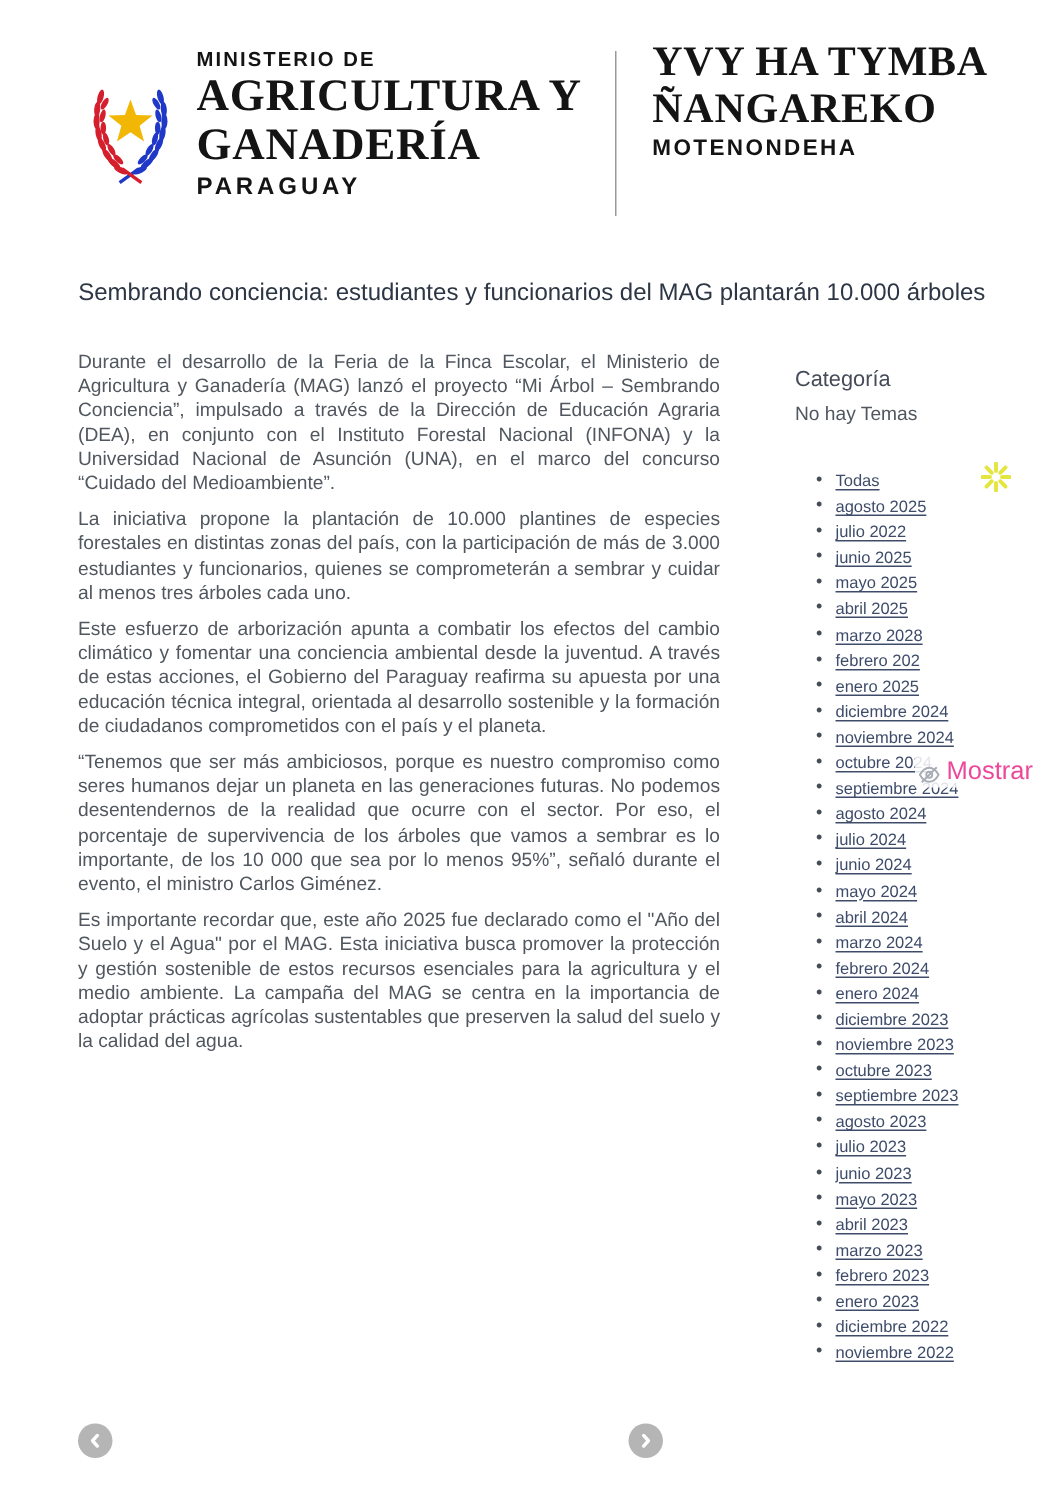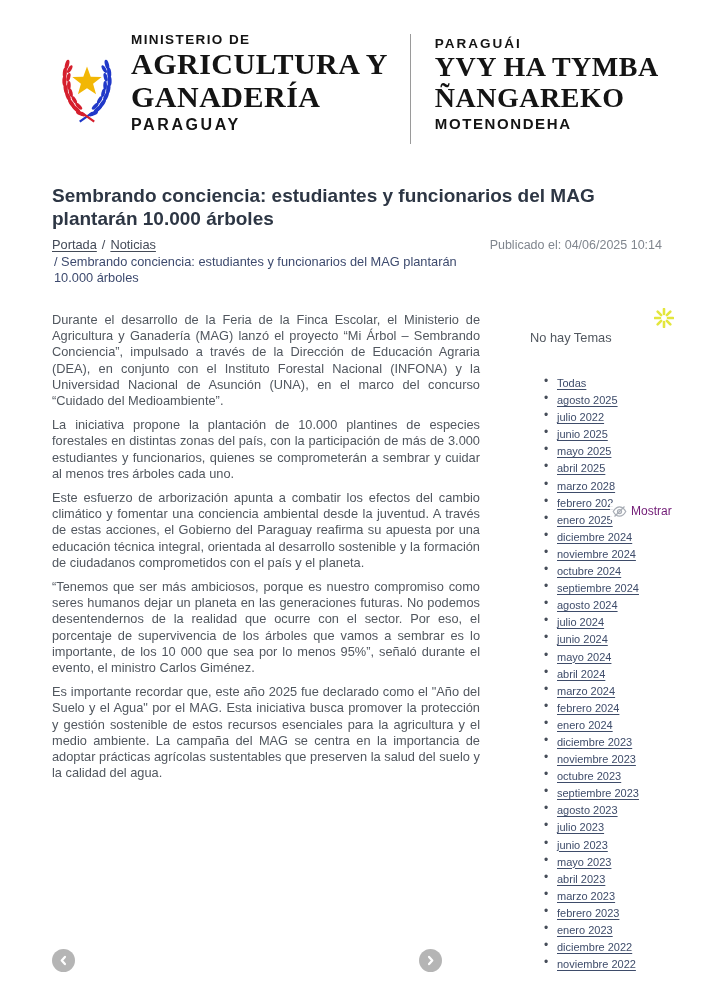--- a/index.html
+++ b/index.html
@@ -15,21 +15,21 @@
   .m-small-top { font-size:13.5px; font-weight:700; letter-spacing:1.4px; margin-top:6px; }
   .m-large { font-family:"Liberation Serif", serif; font-weight:700; font-size:30px; line-height:33px; letter-spacing:0.5px; }
   .m-small-bottom { font-size:16px; font-weight:700; letter-spacing:2.6px; margin-top:3px; }
   .header-divider { width:1px; background:#9a9a9a; height:110px; margin:8px 24px 0 22px; flex:0 0 auto; }
   .guarani-text { color:#141414; }
   .g-small-top { font-size:13.5px; font-weight:700; letter-spacing:2px; margin-top:10px; }
   .g-large { font-family:"Liberation Serif", serif; font-weight:700; font-size:28px; line-height:31px; letter-spacing:0.5px; }
   .g-small-bottom { font-size:15px; font-weight:700; letter-spacing:1.6px; margin-top:2px; }
 
   
-  .article-title { margin:40px 45px 0 52px; max-width:605px; font-size:19px; line-height:23px; font-weight:700; color:#2d3644; }
+  .article-title { margin:40px 45px 0 52px; max-width:605px; font-size:16px; line-height:23px; font-weight:400; color:#2d3644;text-align:center; }
   .meta-row { position:relative; margin:7px 45px 0 52px; min-height:48px; }
   .breadcrumb { max-width:430px; font-size:12.8px; line-height:16px; color:#434a57; }
   .crumb-link { color:#434a57; text-decoration:underline; text-underline-offset:2px; cursor:pointer; }
   .crumb-sep { margin:0 5px; color:#434a57; }
   .crumb-current { color:#3d4a6e; margin-top:1px; padding-left:2px; }
   .published { position:absolute; top:1px; right:0; font-size:12.5px; color:#80868e; white-space:nowrap; }
 
   
   .columns { display:flex; margin:26px 0 0 52px; align-items:flex-start; }
   .article-body { width:428px; flex:0 0 auto; }
@@ -43,21 +43,21 @@
   .sidebar { width:170px; margin-left:50px; padding-top:12px; position:relative; }
   .side-heading { font-size:14.5px; font-weight:400; color:#454c58; margin:0; line-height:17px; }
   .cat-empty { font-size:12.8px; color:#51575f; margin:6px 0 28px; line-height:16px; }
   .arch-list { list-style:none; margin:10px 0 0; padding:0 0 0 14px; }
   .arch-list li { position:relative; padding-left:13px; line-height:15.1px; }
   .arch-list li::before { content:"•"; position:absolute; left:0; top:0; color:#454c58; font-size:12px; }
   .arch-link { font-size:11px; color:#3e4c6a; text-decoration:underline; text-underline-offset:2px; cursor:pointer; }
 
   
   .asterisk-widget { position:absolute; left:654px; top:308px; width:20px; height:20px; cursor:pointer; }
-  .mostrar-overlay { position:absolute; left:610px; top:503px; display:flex; align-items:flex-start; gap:4px; color:#701a75; font-size:12px; cursor:pointer; background:rgba(255,255,255,0.85); padding:1px 2px; }
+  .mostrar-overlay { position:absolute; left:610px; top:503px; display:flex; align-items:flex-end; gap:4px; color:#ec4899; font-size:17px; cursor:pointer; background:rgba(255,255,255,0.85); padding:1px 2px; }
   .mostrar-overlay svg { width:15px; height:15px; display:block; }
 </style>
 </head>
 <body>
 
 <div class="page">
 
   <div class="header">
     <div class="logo-left">
       <svg class="crest" viewBox="0 0 64 100">
@@ -101,55 +101,46 @@
       </svg>
       <div class="ministry-text">
         <div class="m-small-top">MINISTERIO DE</div>
         <div class="m-large">AGRICULTURA Y</div>
         <div class="m-large">GANADERÍA</div>
         <div class="m-small-bottom">PARAGUAY</div>
       </div>
     </div>
     <div class="header-divider"></div>
     <div class="guarani-text">
-      <div class="g-small-top">PARAGUÁI</div>
       <div class="g-large">YVY HA TYMBA</div>
       <div class="g-large">ÑANGAREKO</div>
       <div class="g-small-bottom">MOTENONDEHA</div>
     </div>
   </div>
 
   <h1 class="article-title">Sembrando conciencia: estudiantes y funcionarios del MAG plantarán 10.000 árboles</h1>
 
-  <div class="meta-row">
-    <div class="breadcrumb">
-      <div>
-        <a class="crumb-link">Portada</a><span class="crumb-sep">/</span><a class="crumb-link">Noticias</a>
-      </div>
-      <div class="crumb-current">/ Sembrando conciencia: estudiantes y funcionarios del MAG plantarán 10.000 árboles</div>
-    </div>
-    <div class="published">Publicado el: 04/06/2025 10:14</div>
-  </div>
 
   <div class="columns">
 
     <div class="article-body">
 
         <p>Durante el desarrollo de la Feria de la Finca Escolar, el Ministerio de Agricultura y Ganadería (MAG) lanzó el proyecto “Mi Árbol – Sembrando Conciencia”, impulsado a través de la Dirección de Educación Agraria (DEA), en conjunto con el Instituto Forestal Nacional (INFONA) y la Universidad Nacional de Asunción (UNA), en el marco del concurso “Cuidado del Medioambiente”.</p>
 
         <p>La iniciativa propone la plantación de 10.000 plantines de especies forestales en distintas zonas del país, con la participación de más de 3.000 estudiantes y funcionarios, quienes se comprometerán a sembrar y cuidar al menos tres árboles cada uno.</p>
 
         <p>Este esfuerzo de arborización apunta a combatir los efectos del cambio climático y fomentar una conciencia ambiental desde la juventud. A través de estas acciones, el Gobierno del Paraguay reafirma su apuesta por una educación técnica integral, orientada al desarrollo sostenible y la formación de ciudadanos comprometidos con el país y el planeta.</p>
 
         <p>“Tenemos que ser más ambiciosos, porque es nuestro compromiso como seres humanos dejar un planeta en las generaciones futuras. No podemos desentendernos de la realidad que ocurre con el sector. Por eso, el porcentaje de supervivencia de los árboles que vamos a sembrar es lo importante, de los 10 000 que sea por lo menos 95%”, señaló durante el evento, el ministro Carlos Giménez.</p>
 
         <p>Es importante recordar que, este año 2025 fue declarado como el "Año del Suelo y el Agua" por el MAG. Esta iniciativa busca promover la protección y gestión sostenible de estos recursos esenciales para la agricultura y el medio ambiente. La campaña del MAG se centra en la importancia de adoptar prácticas agrícolas sustentables que preserven la salud del suelo y la calidad del agua.</p>
       </div>
 
     <div class="sidebar">
+      <h2 class="side-heading">Categoría</h2>
       <div class="cat-empty">No hay Temas</div>
       <ul class="arch-list">
 
           <li>
             <a class="arch-link">Todas</a>
           </li>
 
           <li>
             <a class="arch-link">agosto 2025</a>
           </li>

